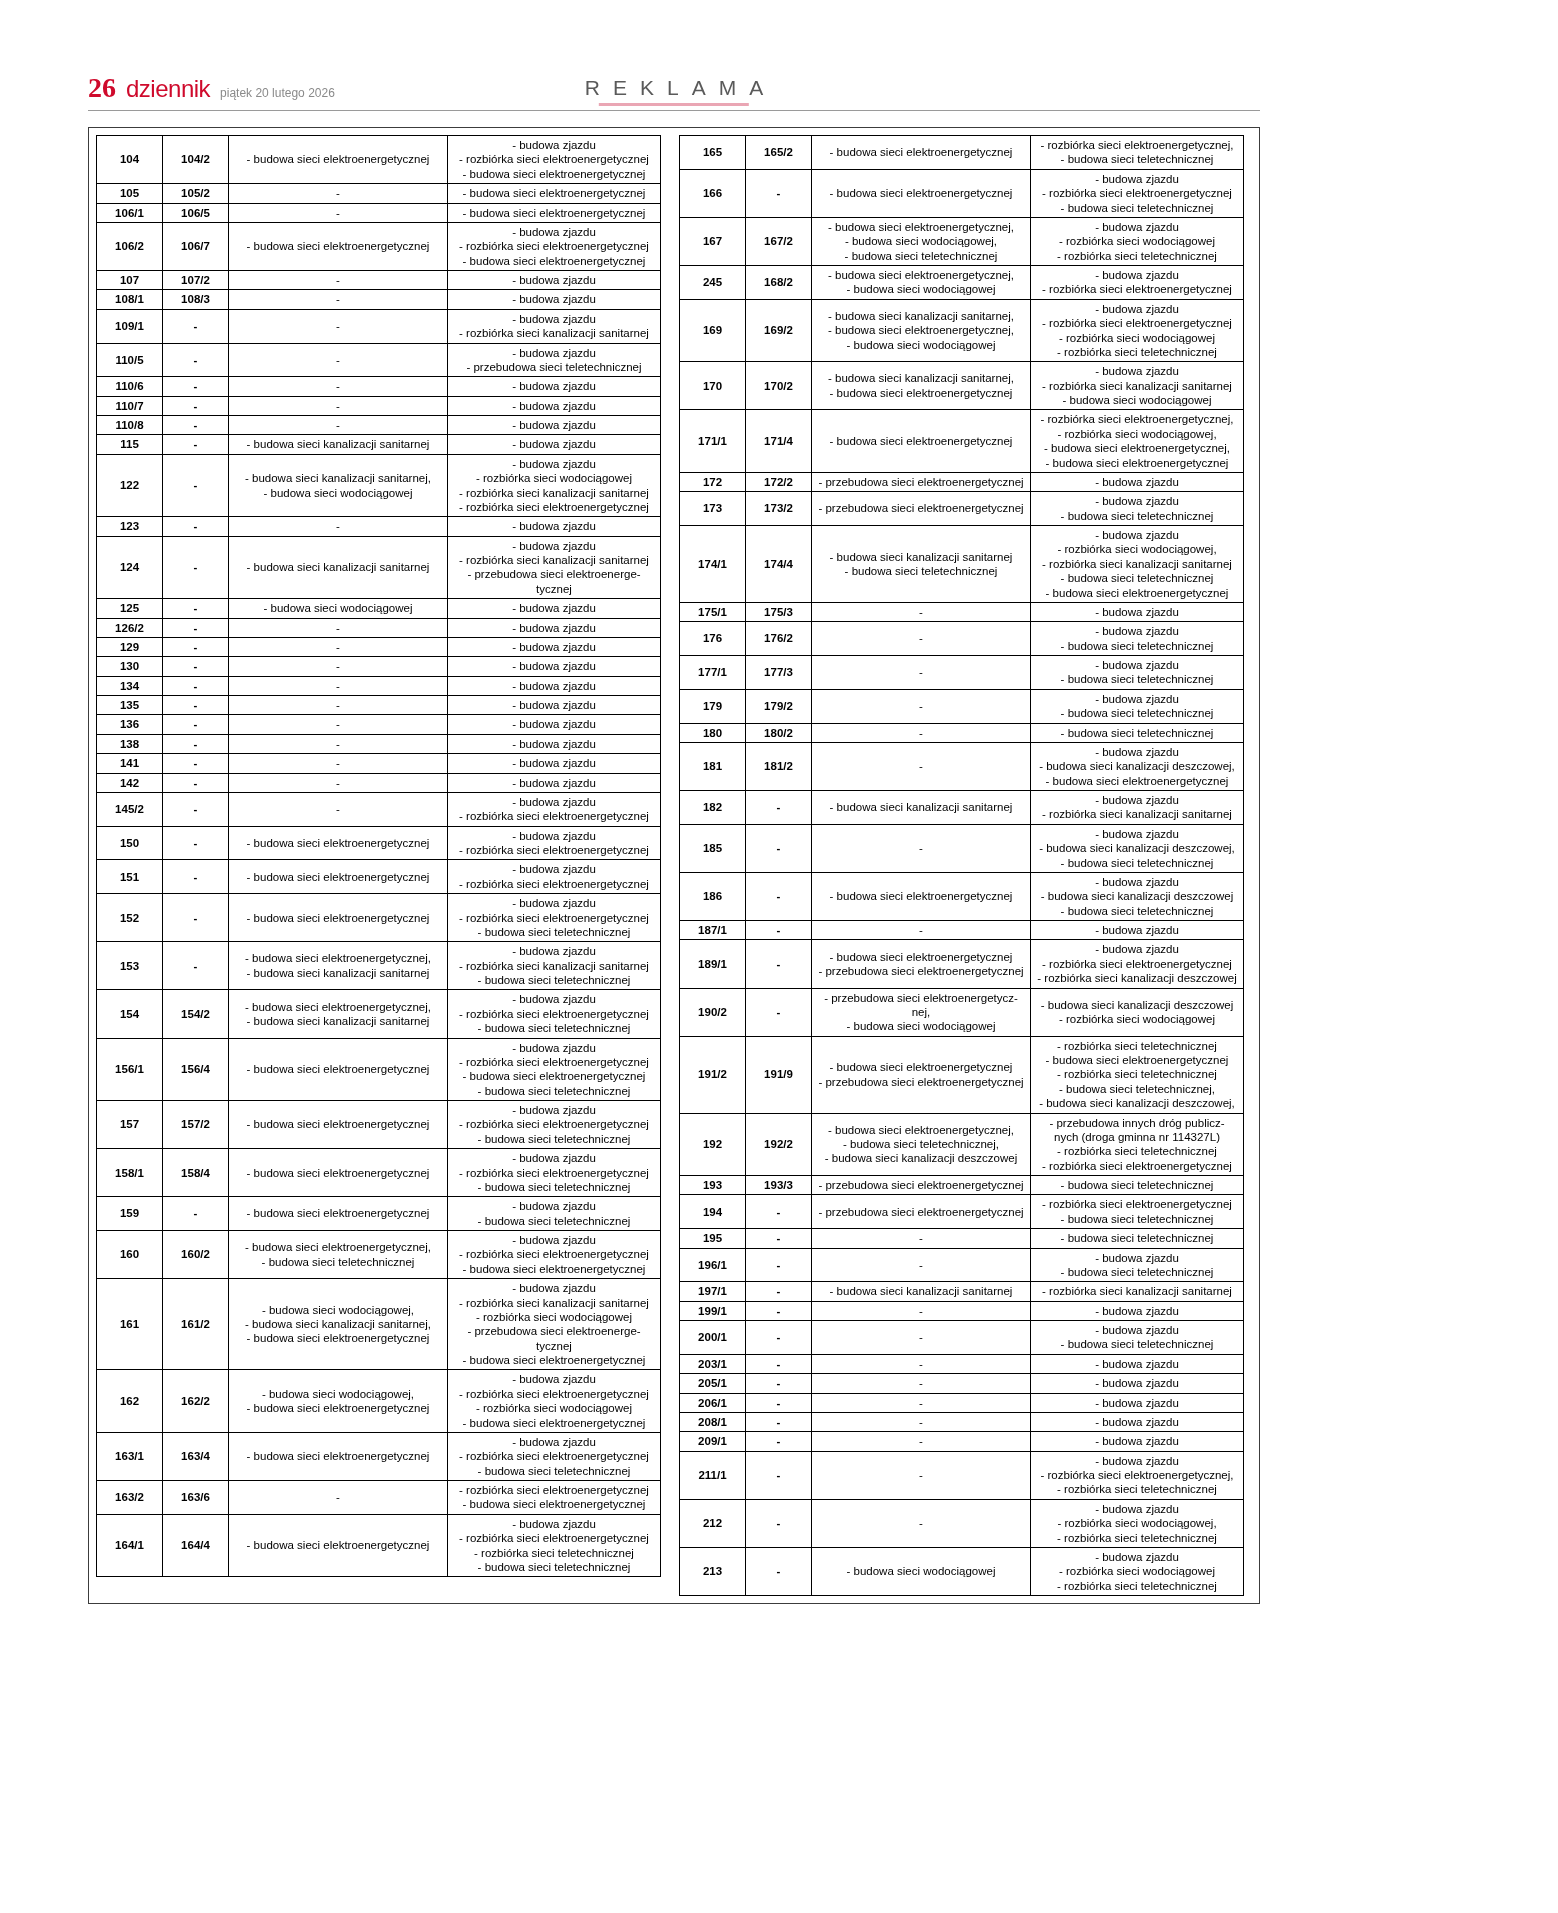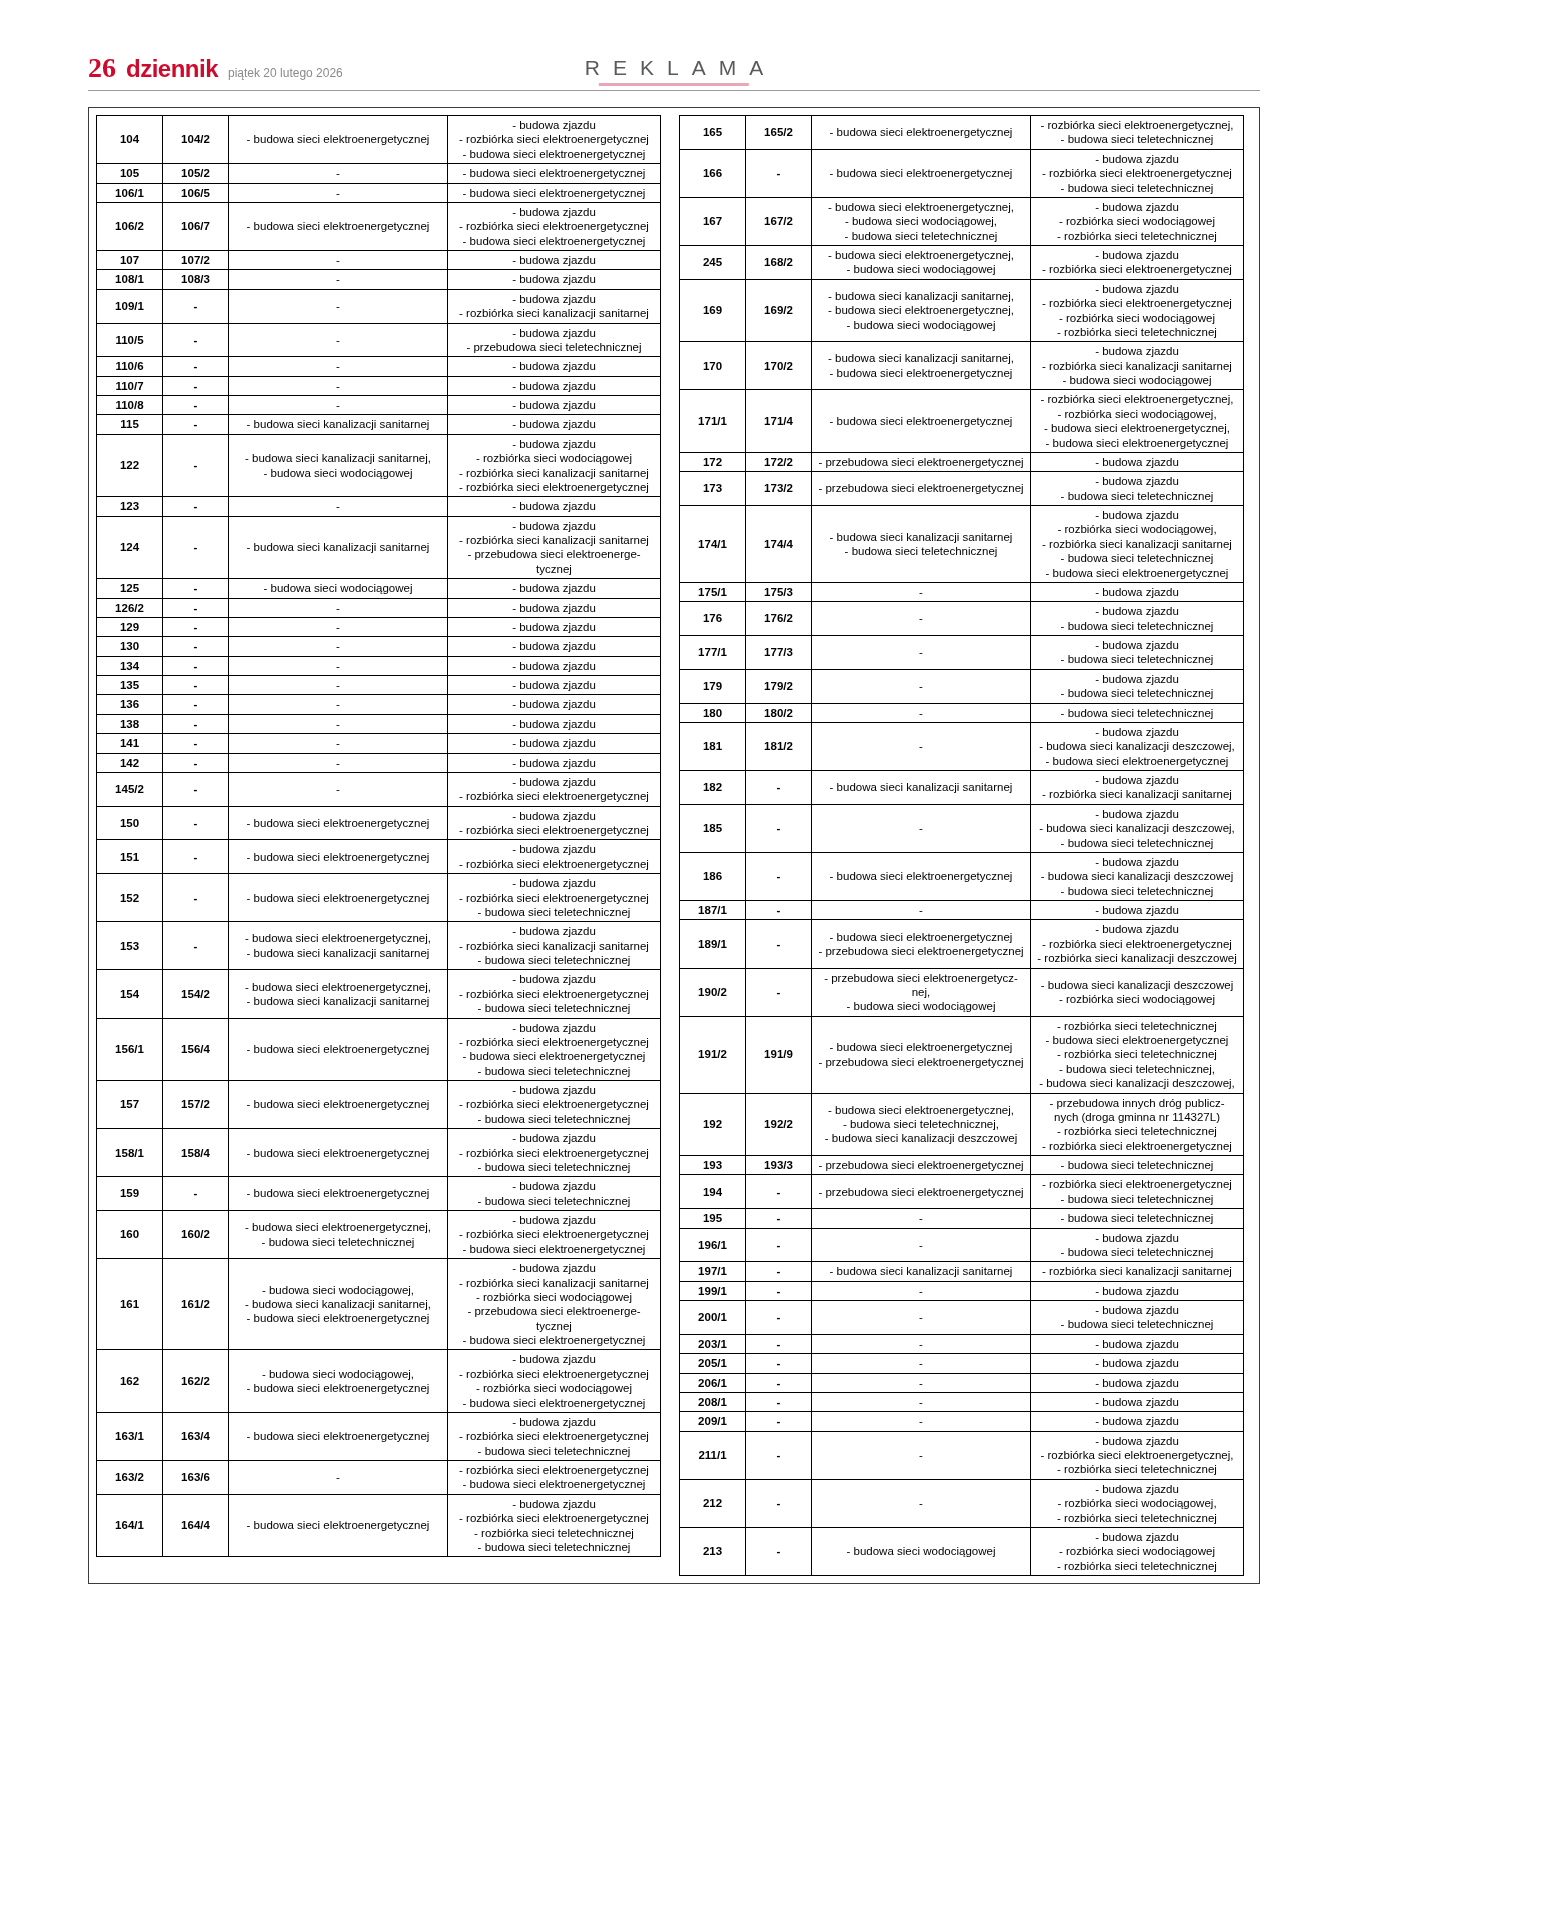--- a/index.html
+++ b/index.html
@@ -4,31 +4,31 @@
 <style>
   * { box-sizing: border-box; }
   html, body { margin: 0; padding: 0; background: #ffffff; }
   body {
     width: 1558px; height: 1913px;
     font-family: "Liberation Sans", sans-serif;
     color: #000;
     position: relative;
   }
   .page { position: absolute; top: 0; left: 0; width: 1558px; height: 1913px; background: #fff; }
-  .content { width: 1172px; margin-left: 88px; padding-top: 48px; position: relative; }
+  .content { width: 1172px; margin-left: 88px; padding-top: 68px; position: relative; }
 
   
   .header { position: relative; height: 38px; }
   .header-left { position: absolute; left: 0; bottom: 4px; display: flex; align-items: baseline; gap: 10px; }
   .page-num {
     font-family: "Liberation Serif", serif;
     font-size: 28px; font-weight: bold; color: #cf0a2c; line-height: 1;
   }
   .brand {
-    font-size: 24px; font-weight: 700; color: #cf0a2c; letter-spacing: -0.5px; line-height: 1;
+    font-size: 24px; font-weight: 400; color: #cf0a2c; letter-spacing: -0.5px; line-height: 1;
   }
   .date { font-size: 12px; color: #8a8a8a; }
   .section-wrap { position: absolute; left: 50%; transform: translateX(-50%); bottom: 0; text-align: right; }
   .section { font-size: 21px; letter-spacing: 13px; color: #5a5a5a; padding-left: 13px; }
   .section-underline { width: 150px; height: 3px; background: #eaa6b4; margin: 3px auto 0 auto; }
   .rule { height: 1px; background: #9a9a9a; margin-top: 4px; }
 
   
   .board {
     margin-top: 16px;

